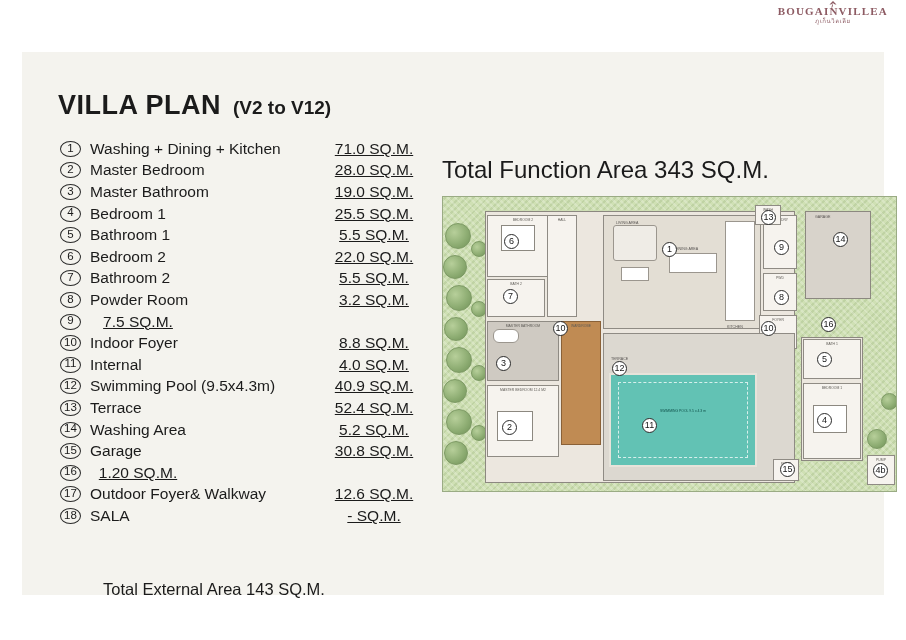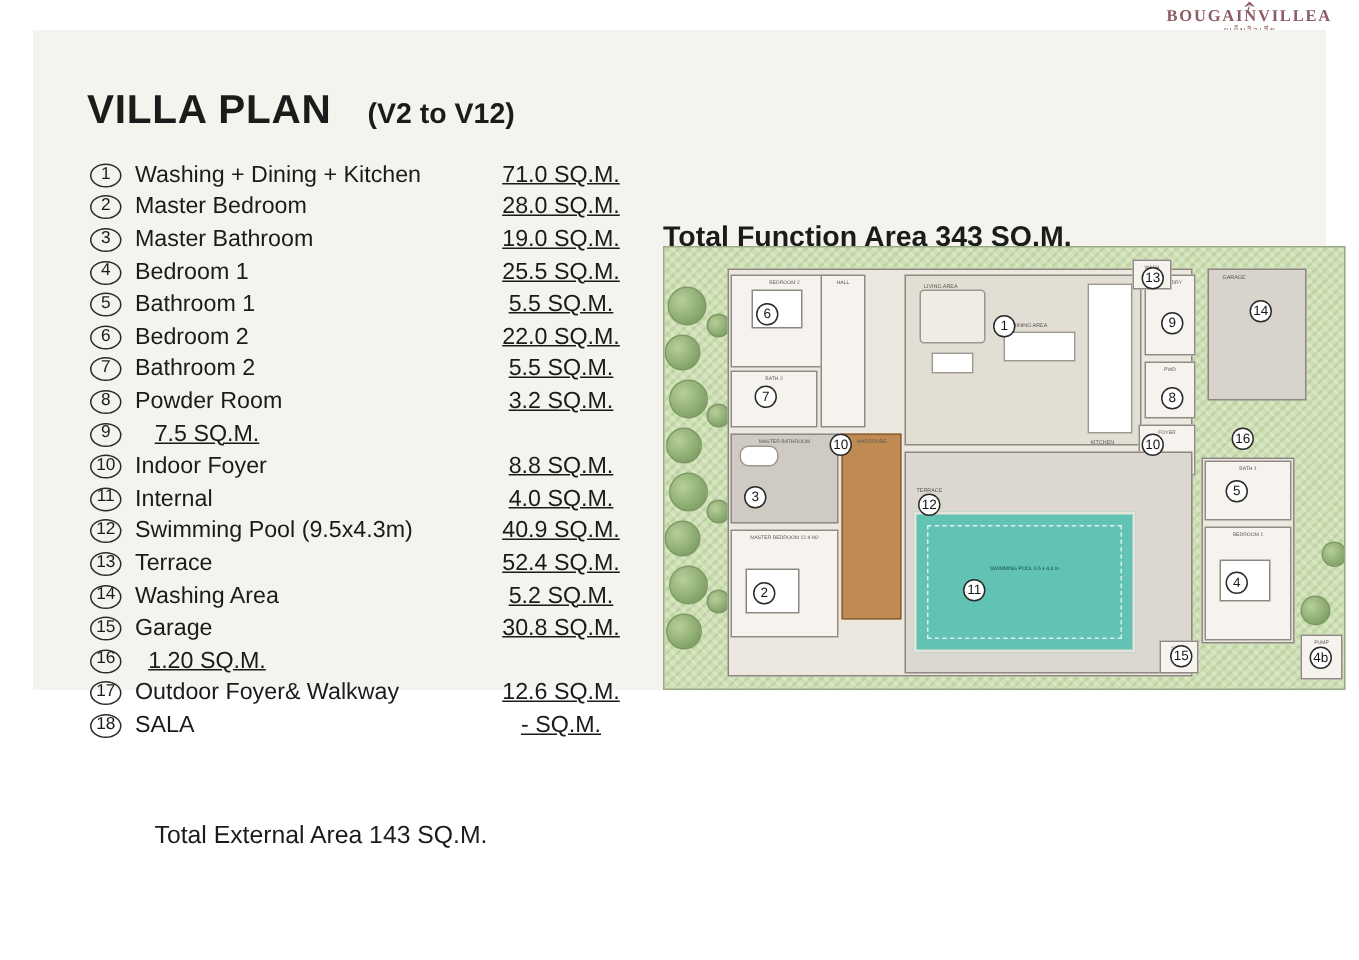--- a/index.html
+++ b/index.html
@@ -44,23 +44,23 @@
     margin-left: -6px;
     width: 12px;
     height: 10px;
     color: #8d5b63;
   }
 
   
   .sheet {
     position: absolute;
     left: 22px;
-    top: 20px;
+    top: 52px;
     width: 862px;
-    height: 440px;
+    height: 543px;
     background: #f4f3ee;
   }
 
   
   .title-row {
     position: absolute;
     left: 36px;
     top: 38px;
     display: flex;
     align-items: baseline;
@@ -68,21 +68,21 @@
   .title-main {
     font-size: 27px;
     font-weight: bold;
     color: #1b1b1b;
     letter-spacing: 0.5px;
   }
   .title-sub {
     font-size: 19px;
     font-weight: bold;
     color: #1b1b1b;
-    margin-left: 24px;
+    margin-left: 12px;
   }
 
   
   .legend {
     position: absolute;
     left: 38px;
     top: 86px;
     width: 362px;
   }
   .legend-row {
@@ -129,24 +129,23 @@
     font-size: 16.5px;
     color: #1b1b1b;
     margin-bottom: 10px;
   }
 
   
   .fn-area {
     position: absolute;
     left: 420px;
     top: 104px;
-    font-size: 19px;
-    font-weight: bold;
-    color: #1b1b1b;
-    margin-top: 24px;
+    font-size: 24px;
+    font-weight: normal;
+    color: #1b1b1b;
   }
 
   
   .plan {
     position: absolute;
     left: 420px;
     top: 144px;
     width: 455px;
     height: 296px;
     background: #cfe0b4;

